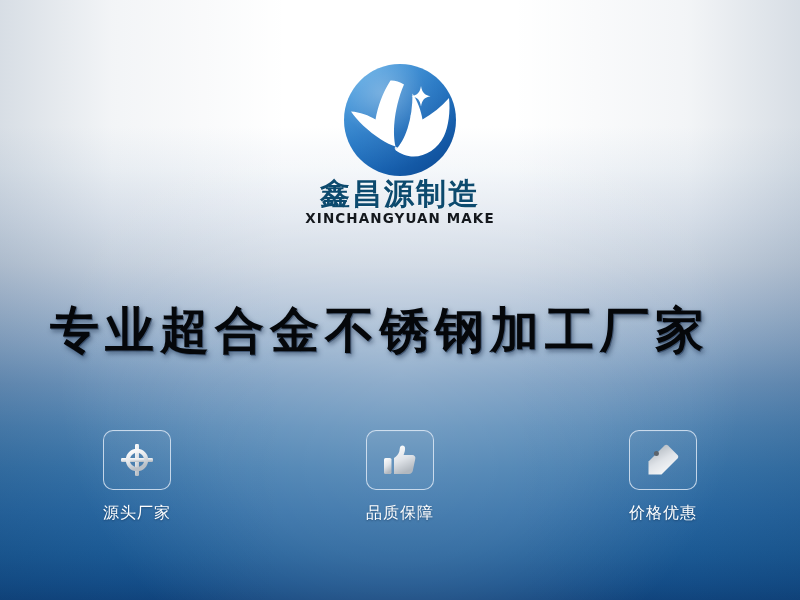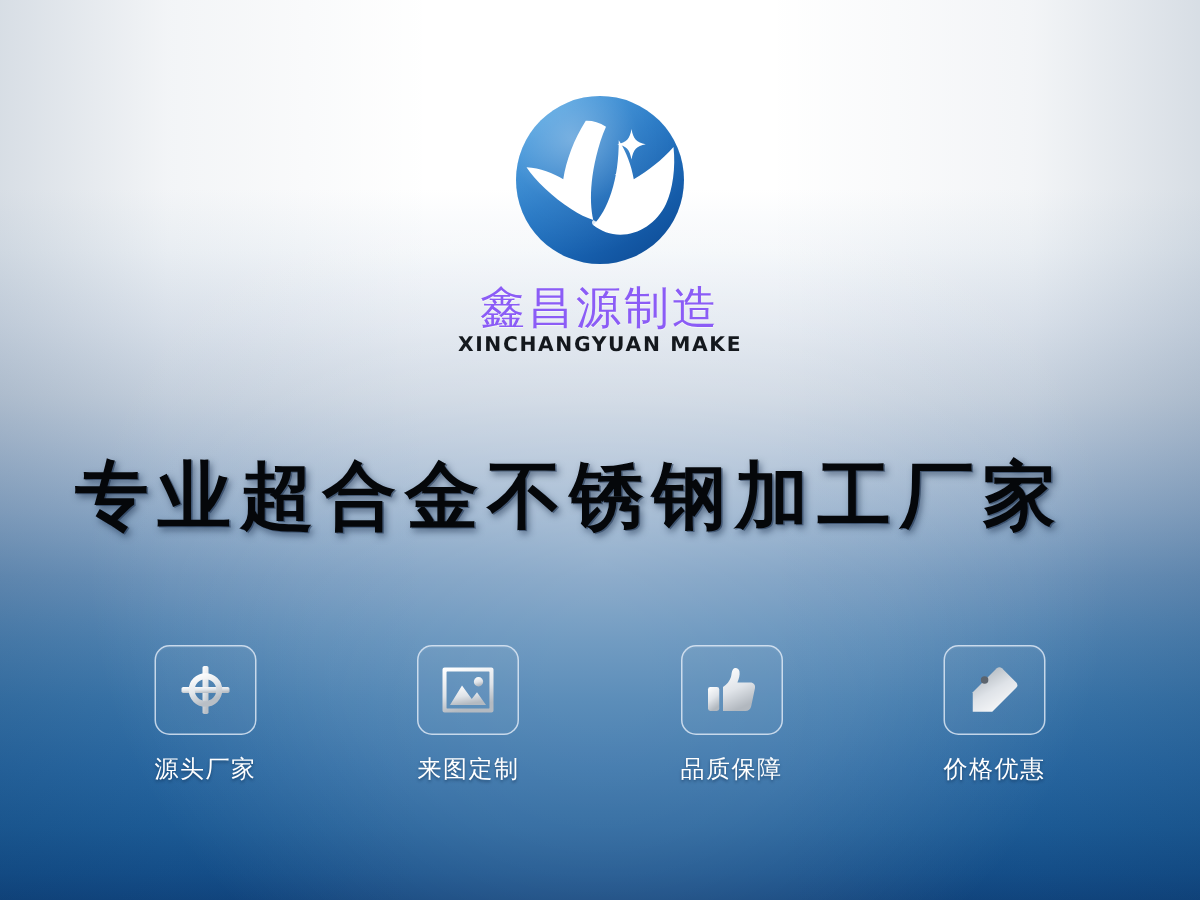--- a/index.html
+++ b/index.html
@@ -73,25 +73,24 @@
   }
   .logo-mark {
     position: relative;
     width: 116px;
     height: 116px;
     margin: 0 auto;
   }
   .logo-mark svg { display: block; }
 
   .brand-cn {
-    margin-top: 12px;
     font-size: 30px;
-    font-weight: normal;
+    font-weight: bold;
     letter-spacing: 2px;
-    color: #8b5cf6;
+    color: #0c4a6e;
     line-height: 1.05;
     text-shadow: 0 1px 0 rgba(255,255,255,0.55);
   }
   .brand-en {
     margin-top: 0;
     font-size: 13.5px;
     font-weight: bold;
     letter-spacing: 1.1px;
     color: #14181d;
   }
@@ -223,37 +222,20 @@
           <g fill="url(#mGrad1)">
             <rect x="15" y="1" width="4" height="32" rx="1.2"></rect>
             <rect x="1" y="15" width="32" height="4" rx="1.2"></rect>
           </g>
           <circle cx="17" cy="17" r="9.2" fill="none" stroke="url(#mGrad1)" stroke-width="4"></circle>
         </svg>
       </div>
       <div class="feature-label">源头厂家</div>
     </div>
 
-    <div class="feature">
-      <div class="feature-box">
-        <svg width="34" height="30" viewBox="0 0 34 30" aria-hidden="true">
-          <defs>
-            <linearGradient id="mGrad2" x1="0" y1="0" x2="0.3" y2="1">
-              <stop offset="0%" stop-color="#ffffff"></stop>
-              <stop offset="60%" stop-color="#dfe3e8"></stop>
-              <stop offset="100%" stop-color="#b4bac1"></stop>
-            </linearGradient>
-          </defs>
-          <rect x="1" y="1" width="32" height="28" rx="2" fill="none" stroke="url(#mGrad2)" stroke-width="3.4"></rect>
-          <path d="M5 25 L13 12 L19.5 21 L23 16.5 L29 25 Z" fill="url(#mGrad2)"></path>
-          <circle cx="24" cy="9.5" r="3.1" fill="url(#mGrad2)"></circle>
-        </svg>
-      </div>
-      <div class="feature-label">来图定制</div>
-    </div>
 
     <div class="feature">
       <div class="feature-box">
         <svg width="34" height="32" viewBox="0 0 34 32" aria-hidden="true">
           <defs>
             <linearGradient id="mGrad3" x1="0" y1="0" x2="0.35" y2="1">
               <stop offset="0%" stop-color="#ffffff"></stop>
               <stop offset="55%" stop-color="#e0e4e9"></stop>
               <stop offset="100%" stop-color="#b2b8bf"></stop>
             </linearGradient>

